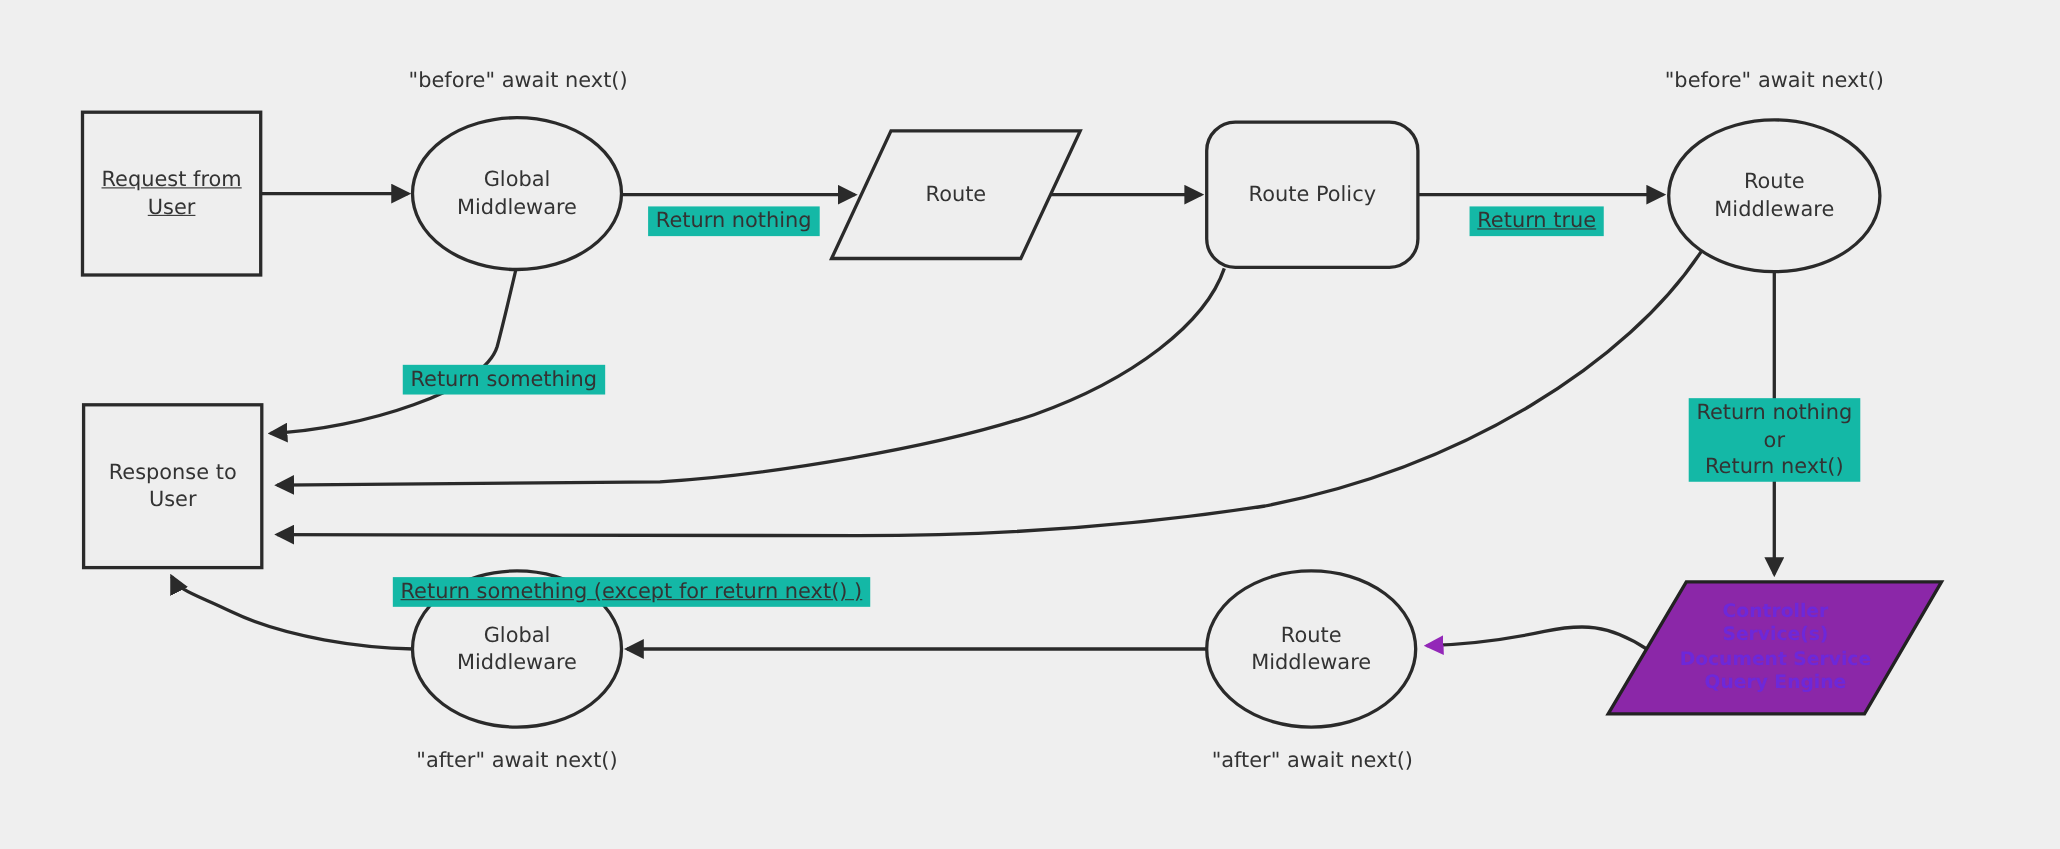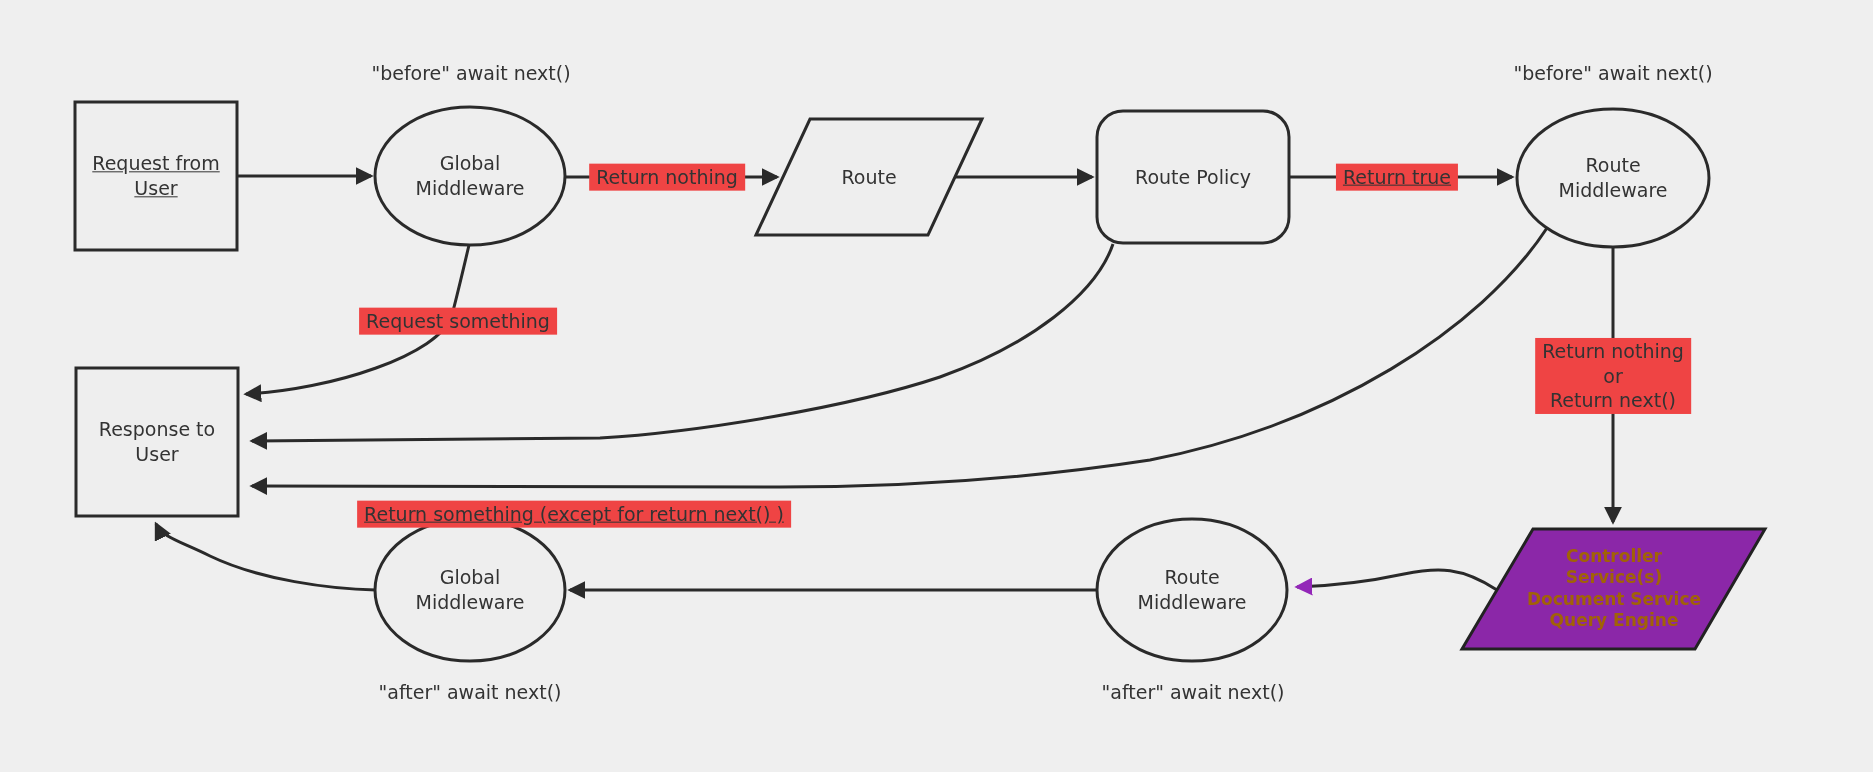--- a/index.html
+++ b/index.html
@@ -33,25 +33,26 @@
   .lbl {
     position: absolute;
     transform: translate(-50%, -50%);
     font-size: 19px;
     line-height: 1.3;
     color: #333333;
     text-align: center;
     white-space: pre-line;
   }
   .edge-lbl {
-    background: #ef4444;
+    background: #14b8a6;
     padding: 1px 7px;
+    margin-top: 24px;
   }
   .controller-lbl {
-    color: #a16207;
+    color: #6d28d9;
     font-weight: bold;
     font-size: 17px;
     line-height: 1.26;
     width: 220px;
   }
 </style>
 </head>
 <body>
 
 <div class="stage">
@@ -103,21 +104,21 @@
 Middleware</div>
   <div class="lbl" style="left:1192px; top:590px;">Route
 Middleware</div>
   <div class="lbl controller-lbl" style="left:1614px; top:589px;">Controller
 Service(s)
 Document Service
 Query Engine</div>
 
   <div class="lbl edge-lbl" style="left:667px; top:177px;">Return nothing</div>
   <div class="lbl edge-lbl" style="left:1397px; top:177px;text-decoration:underline;">Return true</div>
-  <div class="lbl edge-lbl" style="left:458px; top:321px;">Request something</div>
+  <div class="lbl edge-lbl" style="left:458px; top:321px;">Return something</div>
   <div class="lbl edge-lbl" style="left:574px; top:514px;text-decoration:underline;">Return something (except for return next() )</div>
   <div class="lbl edge-lbl" style="left:1613px; top:376px;">Return nothing
 or
 Return next()</div>
 
   <div class="lbl" style="left:471px; top:73px;">"before" await next()</div>
   <div class="lbl" style="left:1613px; top:73px;">"before" await next()</div>
   <div class="lbl" style="left:470px; top:692px;">"after" await next()</div>
   <div class="lbl" style="left:1193px; top:692px;">"after" await next()</div>
 

